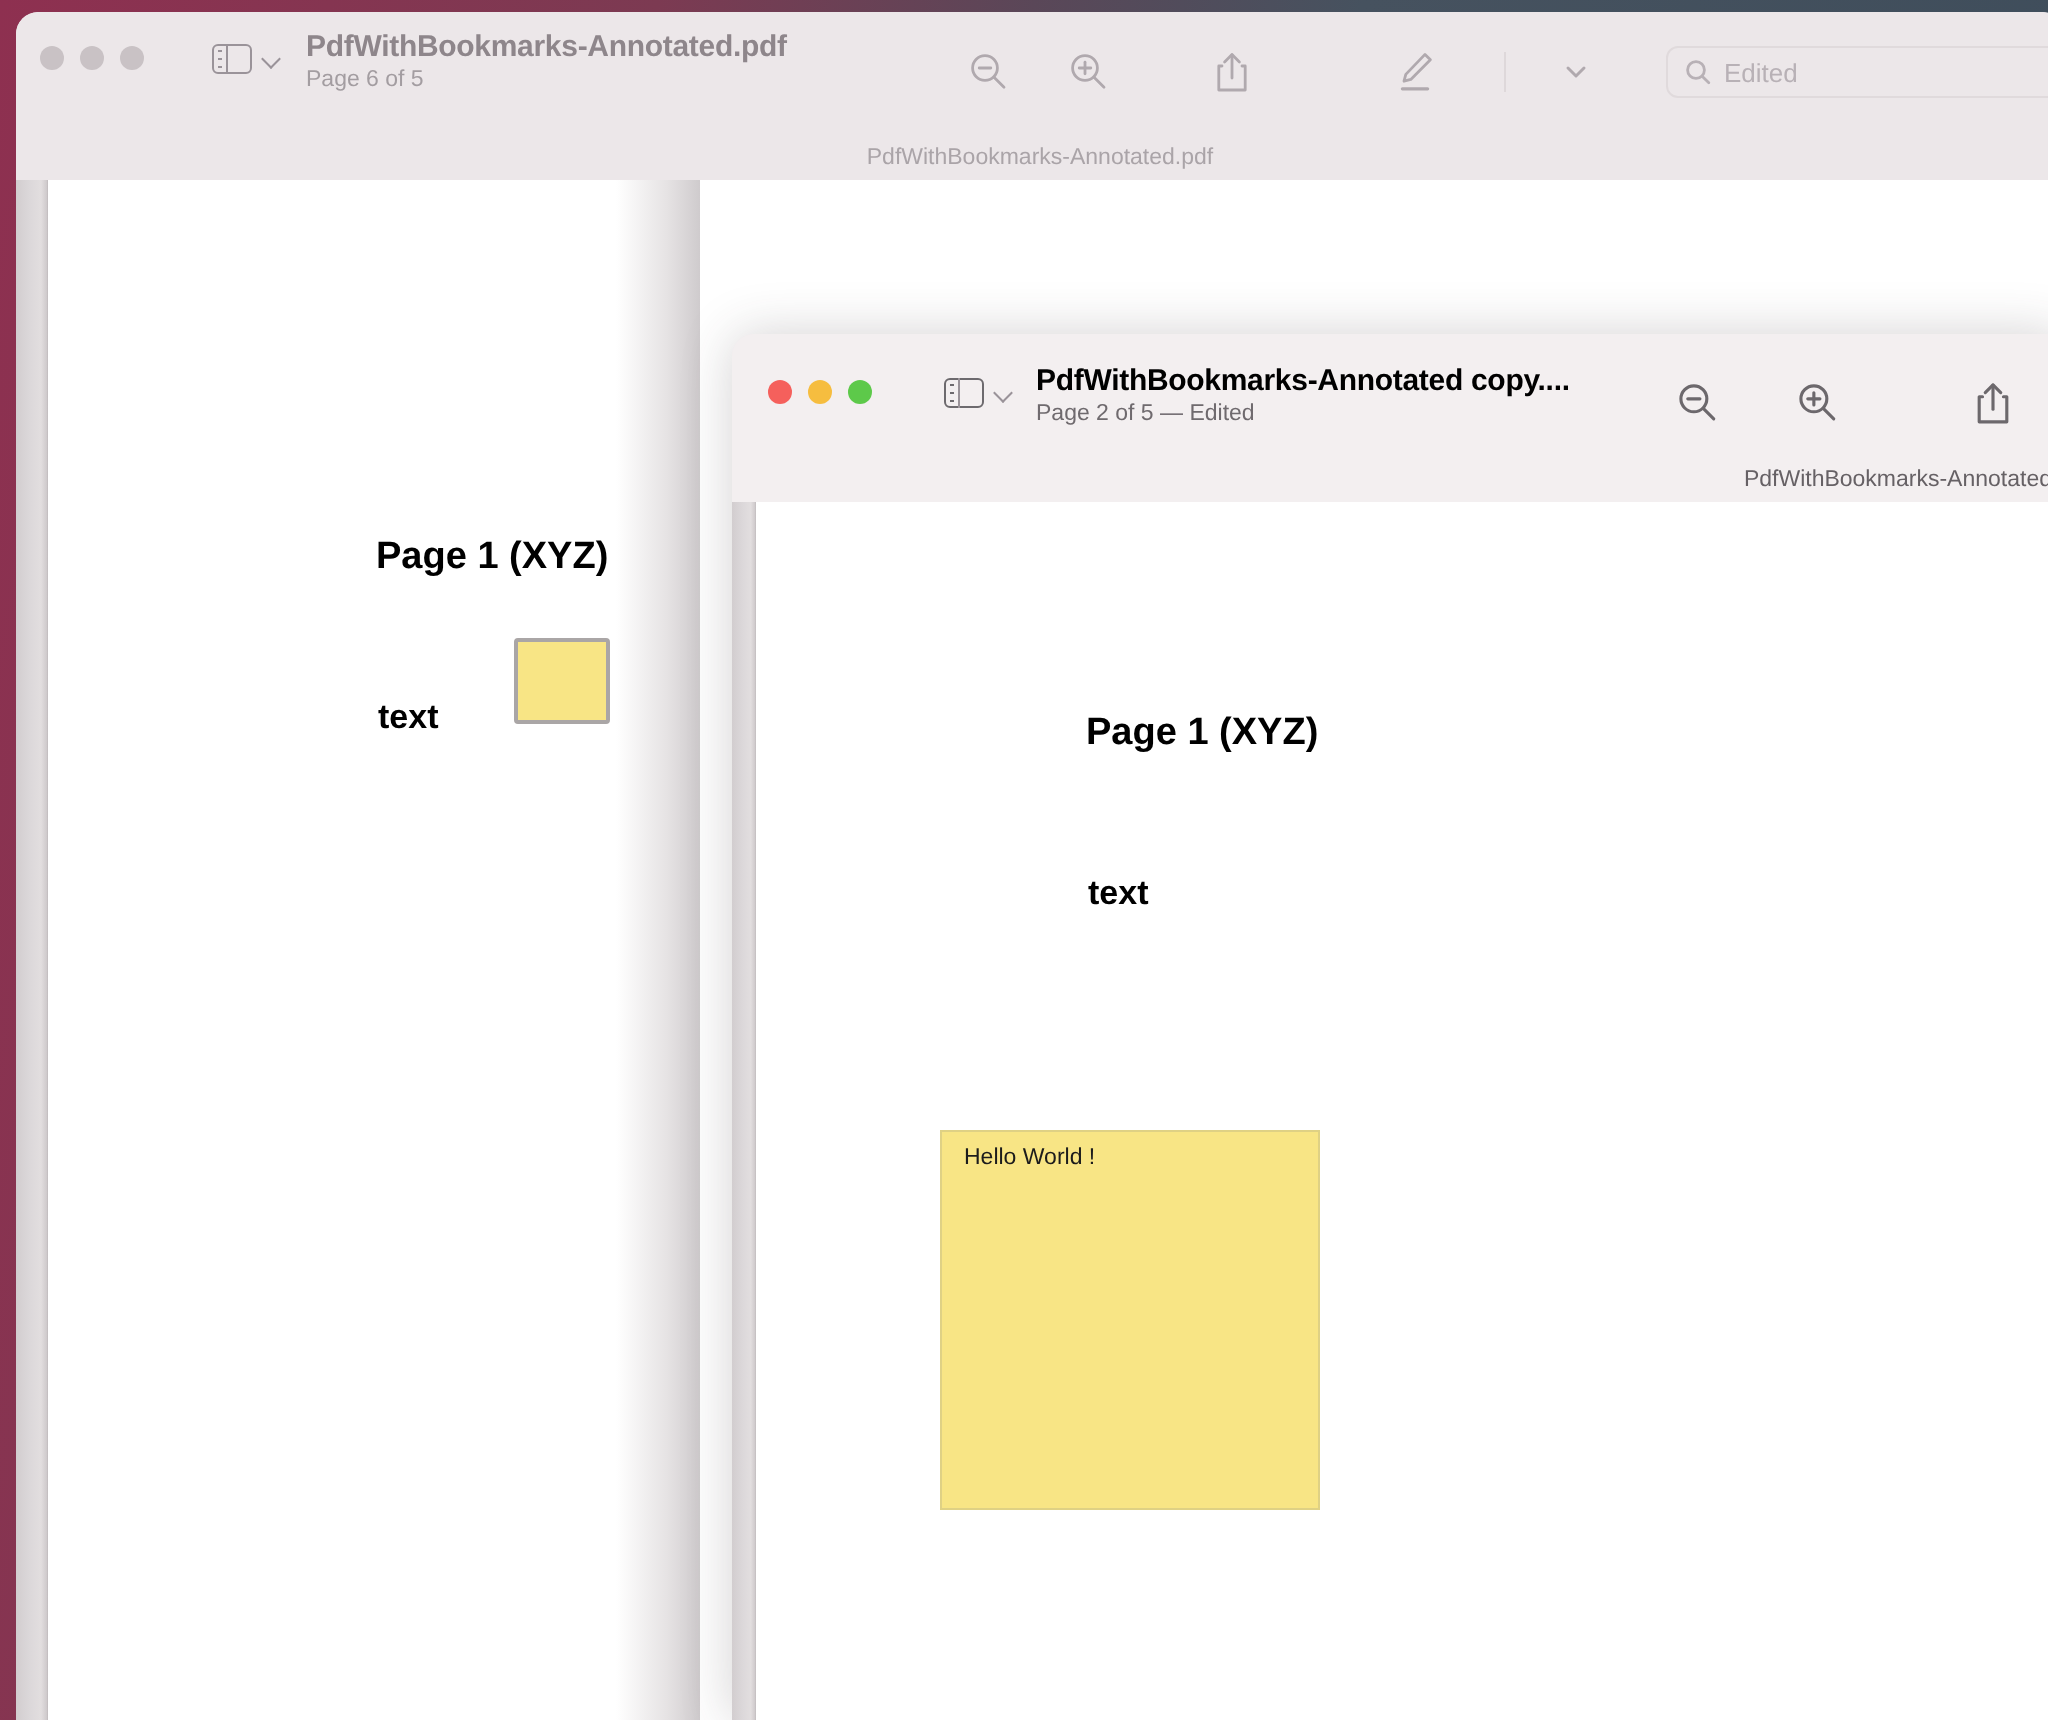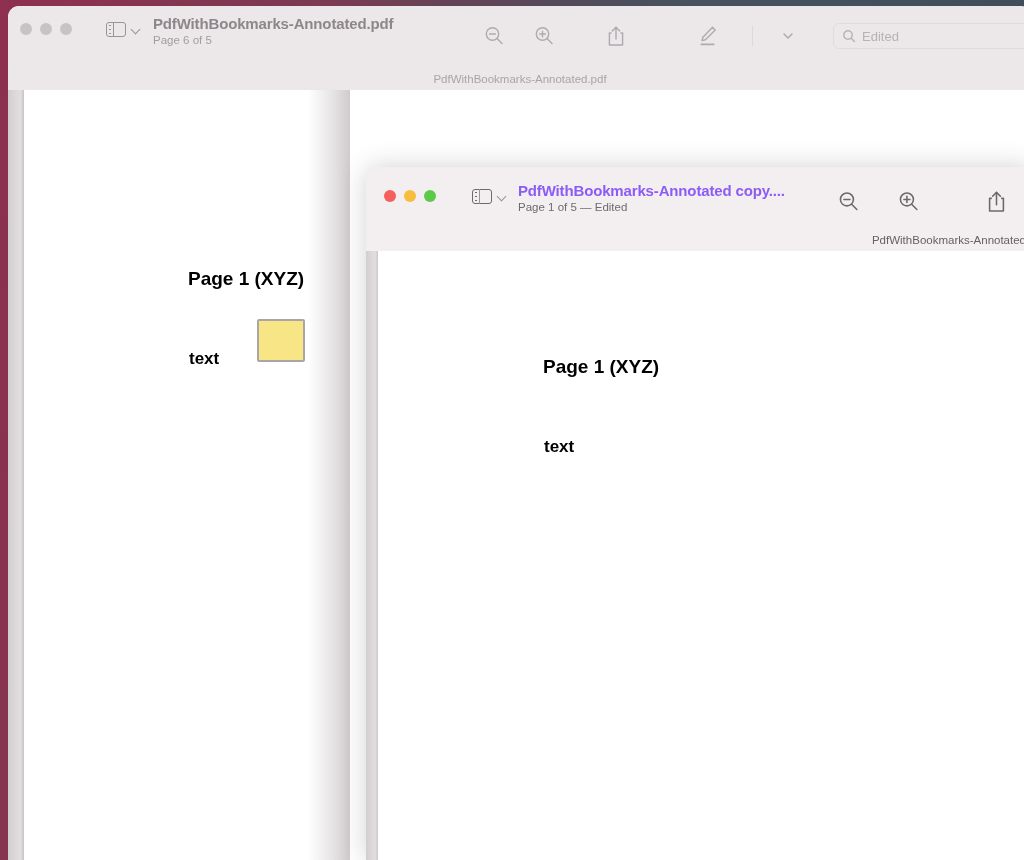--- a/index.html
+++ b/index.html
@@ -327,22 +327,22 @@
         <span class="sidebar-glyph" style="border-color:#6d6a6e;">
           <i style="background:#6d6a6e;"></i>
             <i style="background:#6d6a6e;"></i>
             <i style="background:#6d6a6e;"></i>
         </span>
         <span class="chev">
         </span>
       </div>
 
       <div class="doc-title-block" style="left:152px; top:15px;">
-        <div class="doc-title" style="color:#8b5cf6;">PdfWithBookmarks-Annotated copy....</div>
-        <div class="doc-sub" style="color:#6f6a6e;">Page 1 of 5 — Edited</div>
+        <div class="doc-title" style="color:#000000;">PdfWithBookmarks-Annotated copy....</div>
+        <div class="doc-sub" style="color:#6f6a6e;">Page 2 of 5 — Edited</div>
       </div>
 
       <div class="toolbar-icons" style="left:466px; top:20px; gap:28px;">
         <span class="tbtn" style="width:32px;height:28px;">
           <svg width="23" height="23" viewBox="0 0 22 22" fill="none" stroke="#6c686c" stroke-width="1.5">
             <circle cx="9.5" cy="9" r="6.2"></circle>
               <line x1="14" y1="13.6" x2="19" y2="18.6" stroke-linecap="round"></line>
             <line x1="6.6" y1="9" x2="12.4" y2="9" stroke-linecap="round"></line>
           </svg>
         </span>
@@ -369,16 +369,19 @@
       </div>
     </div>
 
     <div class="viewer" style="left:0; top:84px; width:668px; height:609px;">
       <div class="gutter" style="width:12px;"></div>
       <div class="pdfpage" style="left:12px; top:0; width:656px; height:609px;"></div>
 
       <div class="pdftext" style="left:177px; top:105px; font-size:19px;">Page 1 (XYZ)</div>
       <div class="pdftext" style="left:178px; top:186px; font-size:17px;">text</div>
 
+      <div class="note-open" style="left:104px; top:314px; width:190px; height:190px; background:#f8e585; border:1px solid #dfd184;">
+        <span class="note-text">Hello World !</span>
+      </div>
     </div>
   </div>
 
 </div>
 
 </body></html>

